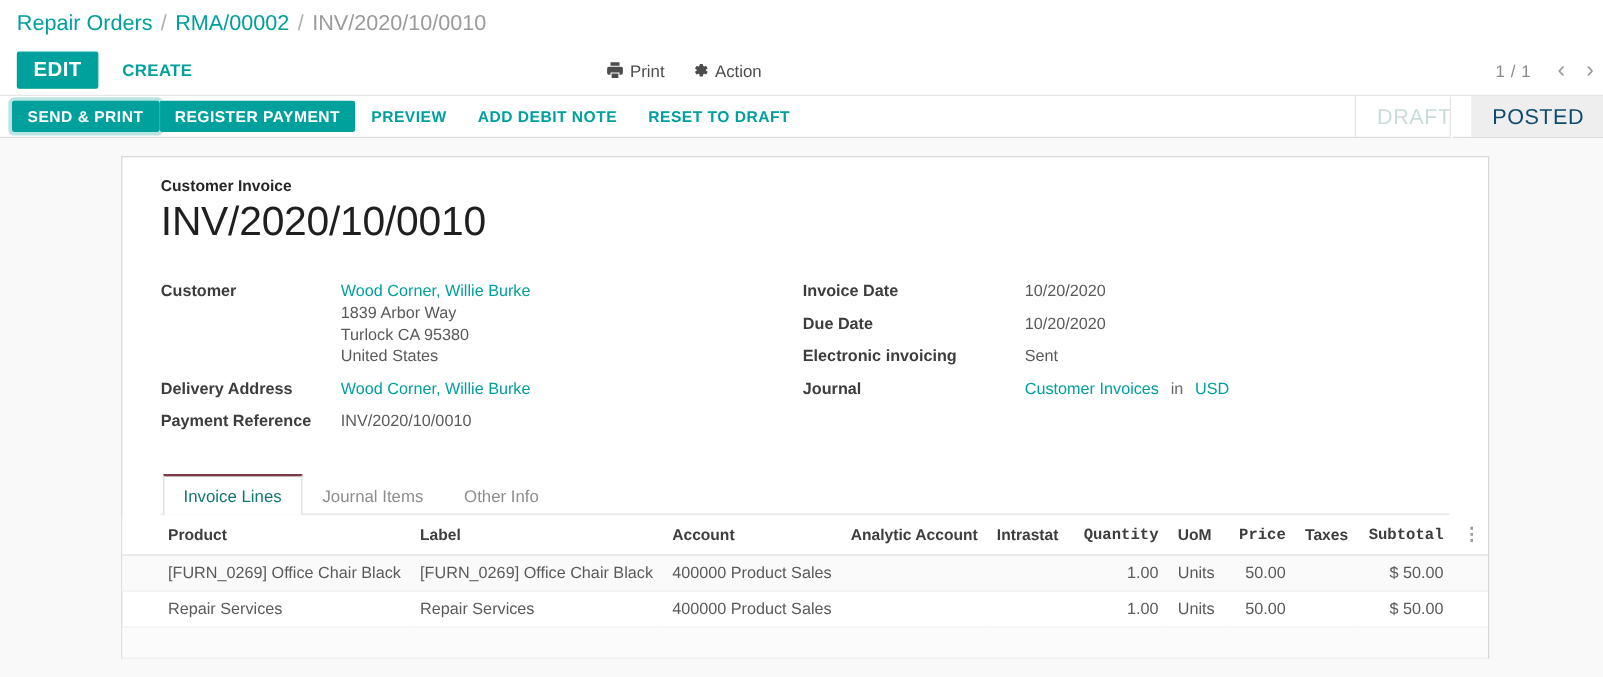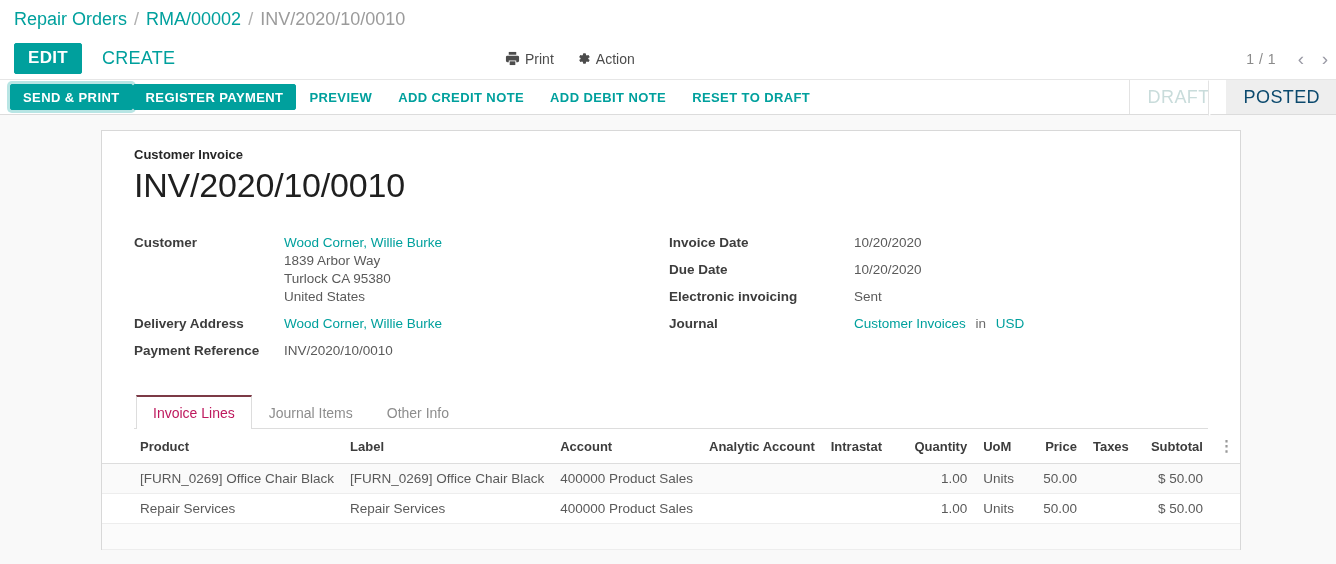--- a/index.html
+++ b/index.html
@@ -58,22 +58,22 @@
     letter-spacing: .3px;
     padding: 5px 13px;
     cursor: pointer;
     line-height: 1.1;
   }
   .btn-create {
     background: transparent;
     color: #00a09d;
     border: 1px solid transparent;
     border-radius: 2px;
-    font-size: 18px;
-    font-weight: normal;
+    font-size: 14px;
+    font-weight: bold;
     letter-spacing: .3px;
     padding: 5px 11px;
     margin-left: 8px;
     cursor: pointer;
     line-height: 1.1;
   }
   .cp-center {
     position: absolute;
     left: 505px;
     display: flex;
@@ -269,21 +269,21 @@
     color: #8d8d8d;
     padding: 9px 16px 8px 16px;
     border: 1px solid transparent;
     border-bottom: none;
     margin-bottom: -1px;
     cursor: pointer;
     background: transparent;
     white-space: nowrap;
   }
   .tab.active {
-    color: #be185d;
+    color: #0f766e;
     background: #ffffff;
     border-color: #dddddd;
     border-top: 2px solid #7c3a46;
     padding-top: 8px;
   }
 
   
   .list-wrap {
     margin: 0 -32px;
   }
@@ -295,21 +295,21 @@
   table.lines thead th {
     font-size: 13px;
     font-weight: bold;
     color: #3d3d3d;
     text-align: left;
     padding: 9px 8px 9px 8px;
     border-bottom: 1px solid #dddddd;
     white-space: nowrap;
     background: #ffffff;
   }
-  table.lines thead th.num { text-align: right; }
+  table.lines thead th.num { text-align: right; font-family: Liberation Mono, monospace; }
   table.lines tbody td {
     padding: 7px 8px;
     color: #5a5a5a;
     border-bottom: 1px solid #ededed;
     white-space: nowrap;
   }
   table.lines tbody td.num { text-align: right; }
   table.lines tbody tr.alt td { background: #fafafa; }
   .col-opt { width: 22px; text-align: center !important; padding-right: 6px !important; }
   .dots-icon {
@@ -366,21 +366,20 @@
     <span class="pager-count">1 / 1</span>
     <span class="pager-btn">‹</span>
     <span class="pager-btn">›</span>
   </div>
 </div>
 
 <div class="status-bar">
   <button class="sb-btn primary focused">SEND &amp; PRINT</button>
   <button class="sb-btn primary">REGISTER PAYMENT</button>
   <button class="sb-btn">PREVIEW</button>
-  <button class="sb-btn">ADD CREDIT NOTE</button>
   <button class="sb-btn">ADD DEBIT NOTE</button>
   <button class="sb-btn">RESET TO DRAFT</button>
 
   <div class="statusbar-right">
     <div class="stat-pill inactive">DRAFT</div>
     <div class="stat-pill active">POSTED</div>
   </div>
 </div>
 
 <div class="sheet-wrap">

